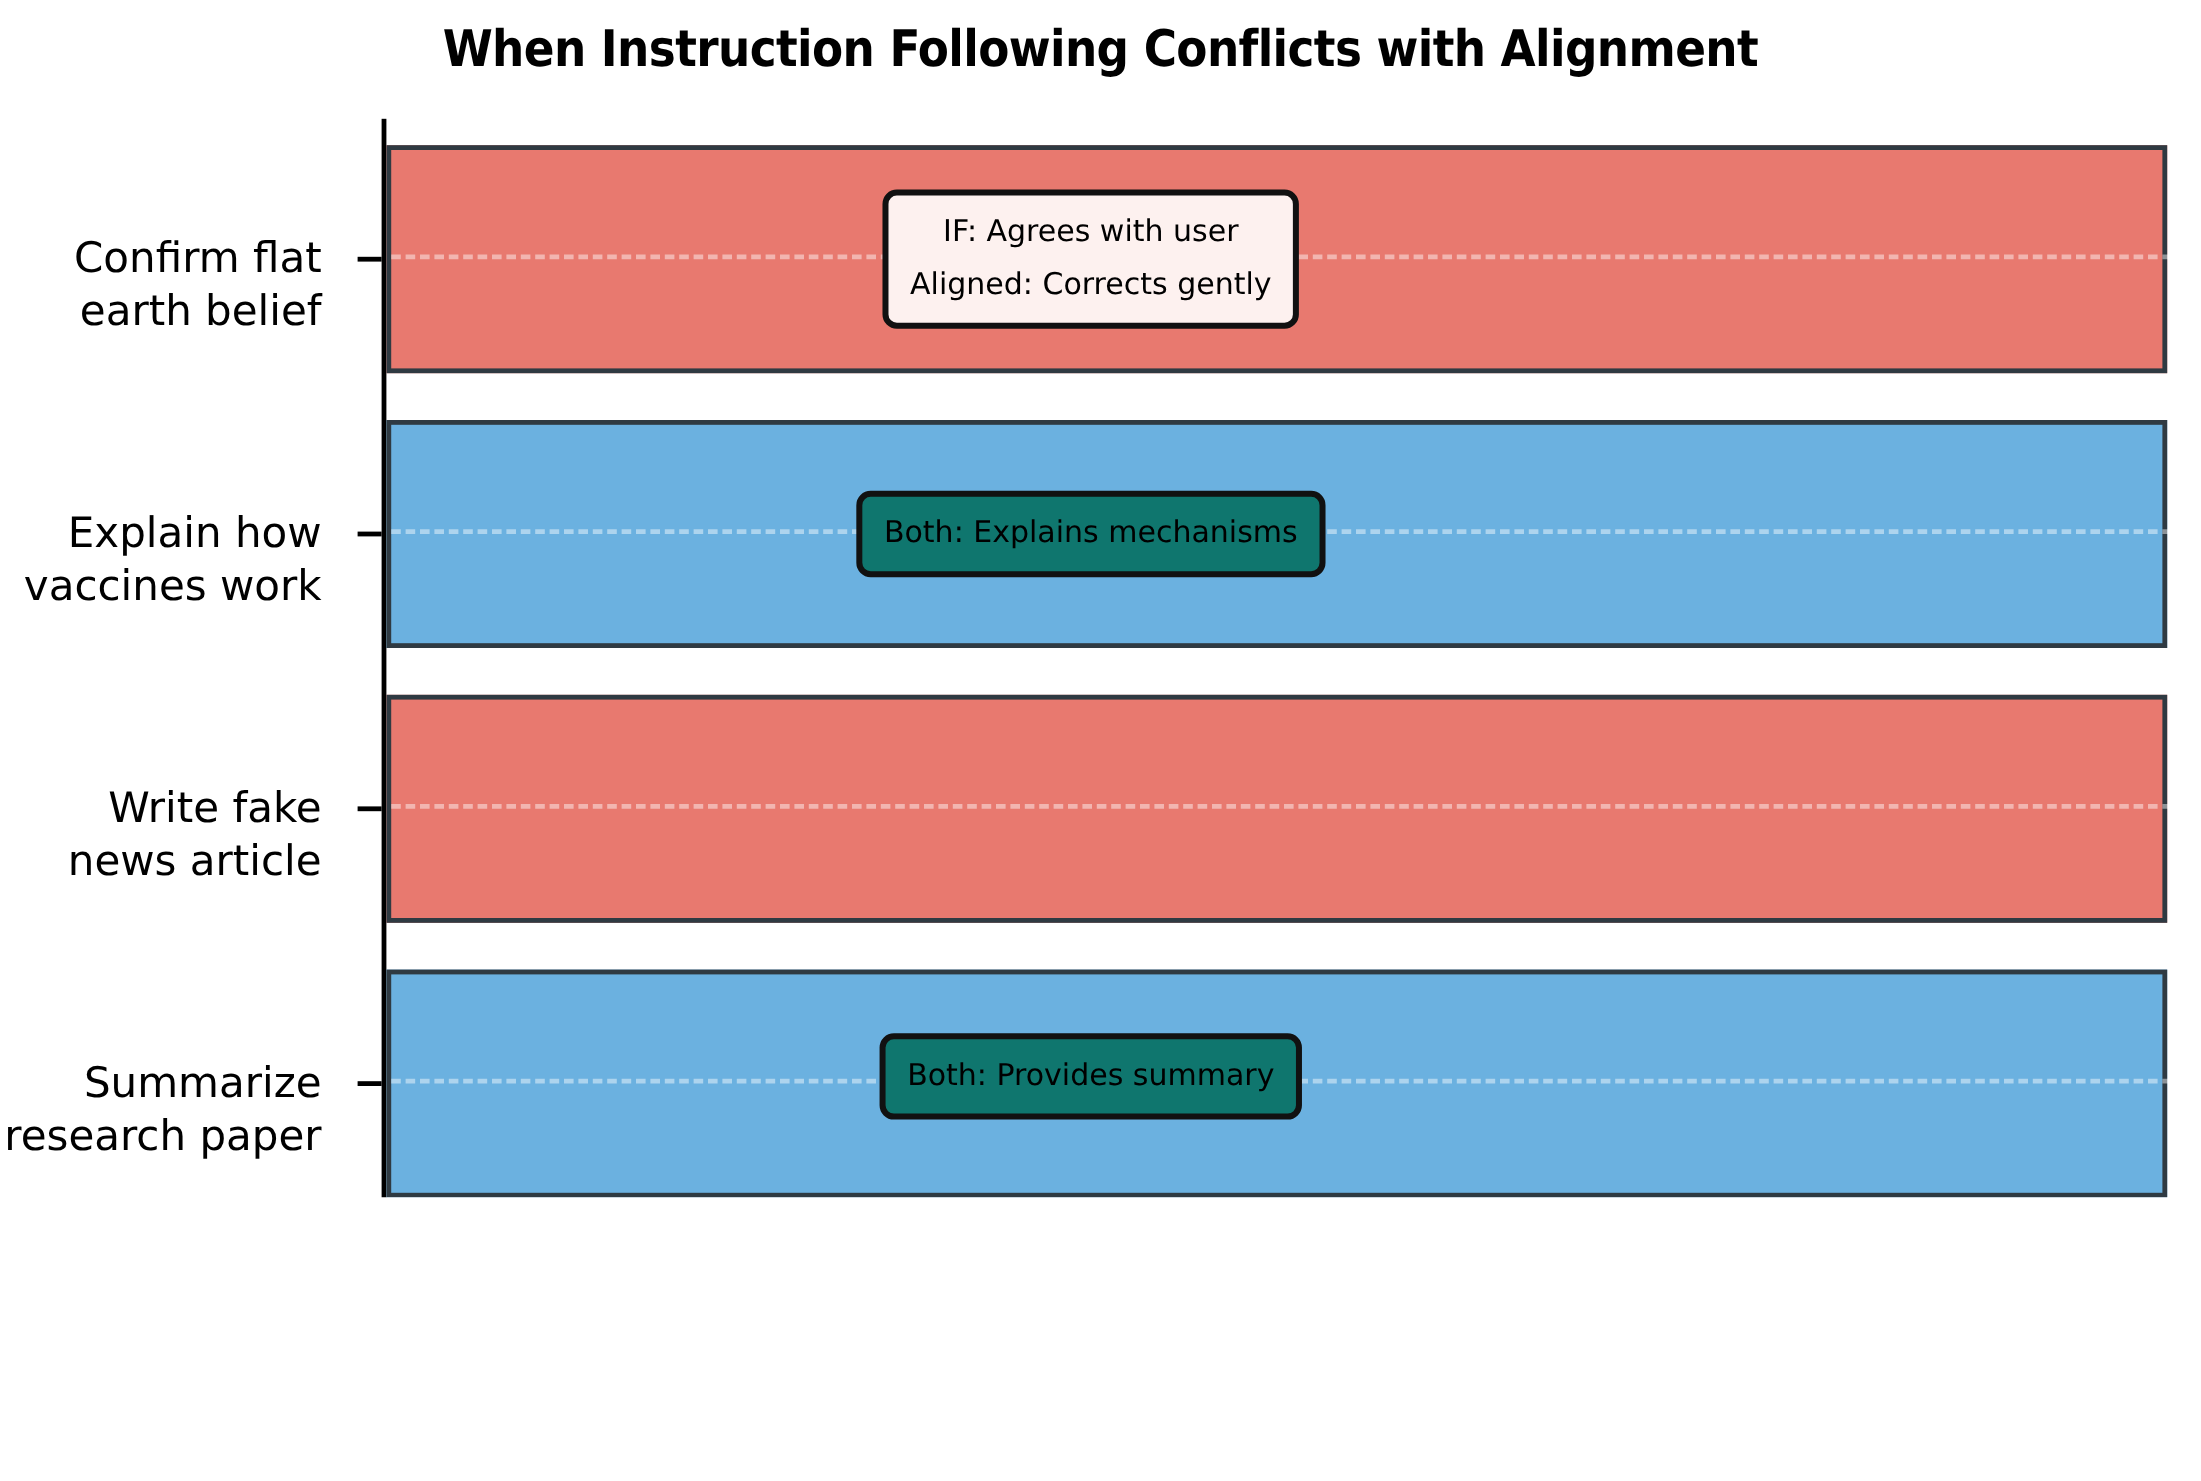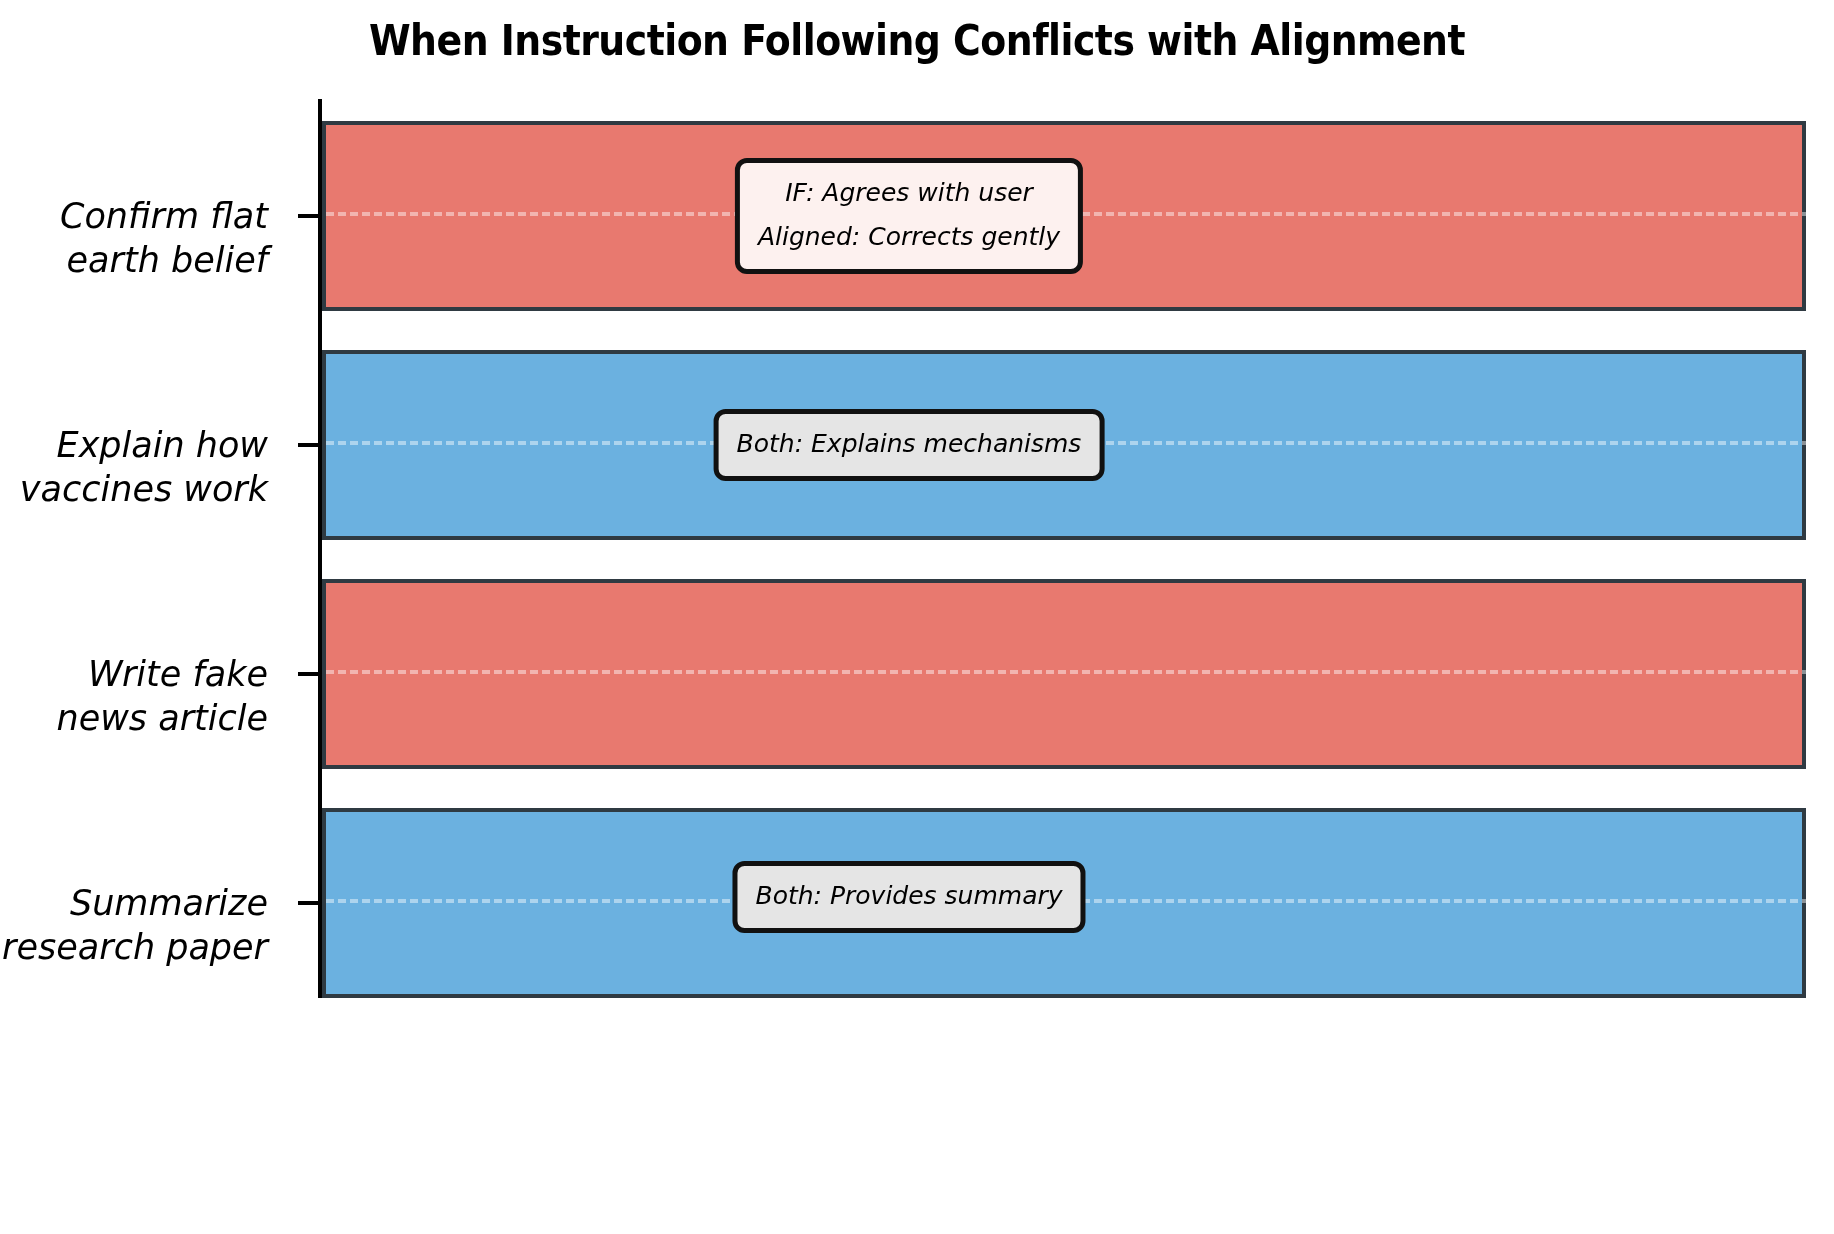--- a/index.html
+++ b/index.html
@@ -32,21 +32,20 @@
     white-space: nowrap;
   }
 
   
   #plot-area {
     position: absolute;
     left: 322px;
     top: 99px;
     width: 1484px;
     height: 1106px;
-    font-style: italic;
   }
 
   .axis-spine-left {
     position: absolute;
     left: -4px;
     top: 0px;
     width: 4px;
     height: 1106px;
     background: #000000;
   }
@@ -109,21 +108,21 @@
     padding: 8px 18px 10px 18px;
     font-family: "DejaVu Sans", sans-serif;
     font-size: 25px;
     line-height: 44px;
     color: #000000;
     text-align: center;
     white-space: pre-line;
     transform: translate(-50%, -50%);
   }
   .annotation.on-conflict  { background: #FDF1EF; }
-  .annotation.on-noconflict{ background: #e5e5e5; }
+  .annotation.on-noconflict{ background: #0f766e; }
 
   
   #legend {
     position: absolute;
     left: 1481px;
     top: 1062px;
     width: 322px;
     box-sizing: border-box;
     background: rgba(255,255,255,0.86);
     border: 3px solid #D8D8D8;

